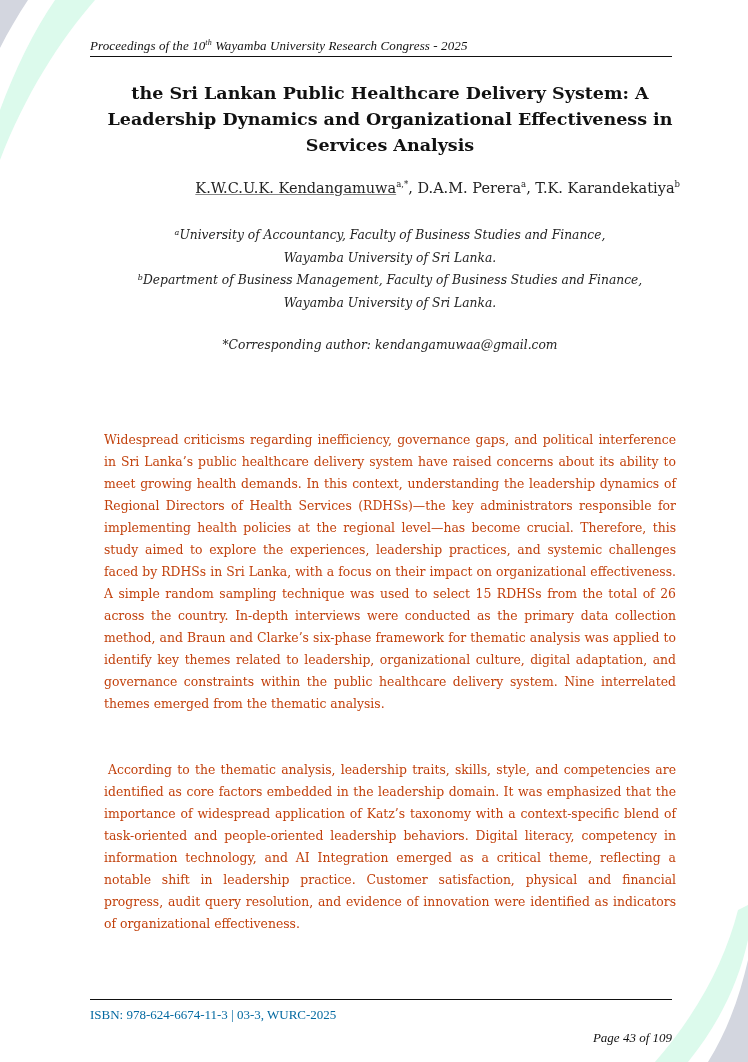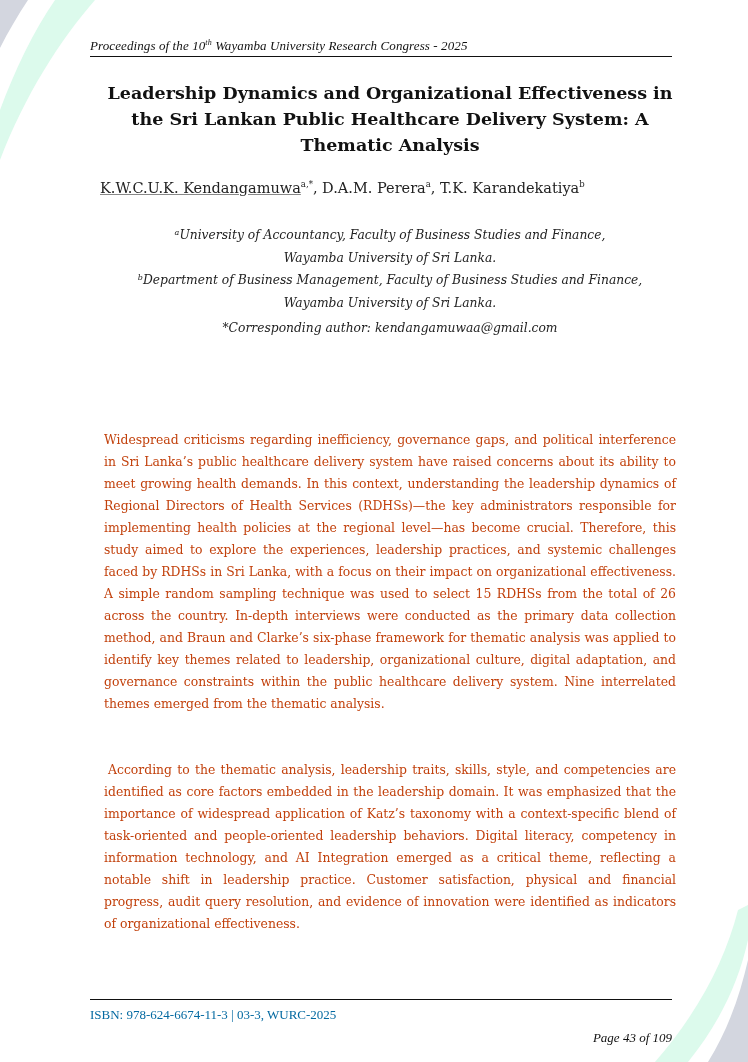--- a/index.html
+++ b/index.html
@@ -62,21 +62,21 @@
       font-weight: bold;
       font-size: 17.5px;
       line-height: 26px;
       color: #111;
     }
     .authors {
       position: absolute;
       left: 100px;
       top: 180px;
       width: 580px;
-      text-align: left;
+      text-align: right;
       font-family: "DejaVu Serif", serif;
       font-size: 14.5px;
       color: #222;
     }
     .authors .underline {
       text-decoration: underline;
       text-decoration-color: #888;
     }
     .authors sup {
       font-size: 8.5px;
@@ -96,21 +96,21 @@
       color: #222;
     }
     .affil sup {
       font-size: 8px;
       vertical-align: 4px;
       line-height: 0;
     }
     .corresponding {
       position: absolute;
       left: 100px;
-      top: 321px;
+      top: 338px;
       width: 580px;
       text-align: center;
       font-family: "DejaVu Serif", serif;
       font-style: italic;
       font-size: 12.3px;
       color: #222;
     }
     .abstract-heading {
       position: absolute;
       left: 100px;
@@ -174,23 +174,23 @@
 
   <path d="M748 960 C 740 995, 728 1030, 708 1062 L 748 1062 Z" fill="#d3d6df"></path>
 </svg>
 
 <div class="page">
 
   <div class="running-header"><span>Proceedings of the 10</span><sup>th</sup><span> Wayamba University Research Congress - 2025</span></div>
   <div class="header-rule"></div>
 
   <div class="title">
+    <div>the Sri Lankan Public Healthcare Delivery System: A</div>
     <div>Leadership Dynamics and Organizational Effectiveness in</div>
-    <div>the Sri Lankan Public Healthcare Delivery System: A</div>
-    <div>Thematic Analysis</div>
+    <div>Services Analysis</div>
   </div>
 
   <div class="authors">
     <span class="underline">K.W.C.U.K. Kendangamuwa</span><sup>a,*</sup><span>, </span><span>D.A.M. Perera</span><sup>a</sup><span>, </span><span>T.K. Karandekatiya</span><sup>b</sup>
   </div>
 
   <div class="affil">
     <div><sup>a</sup><span>University of Accountancy, Faculty of Business Studies and Finance,</span></div>
     <div>Wayamba University of Sri Lanka.</div>
     <div><sup>b</sup><span>Department of Business Management, Faculty of Business Studies and Finance,</span></div>

